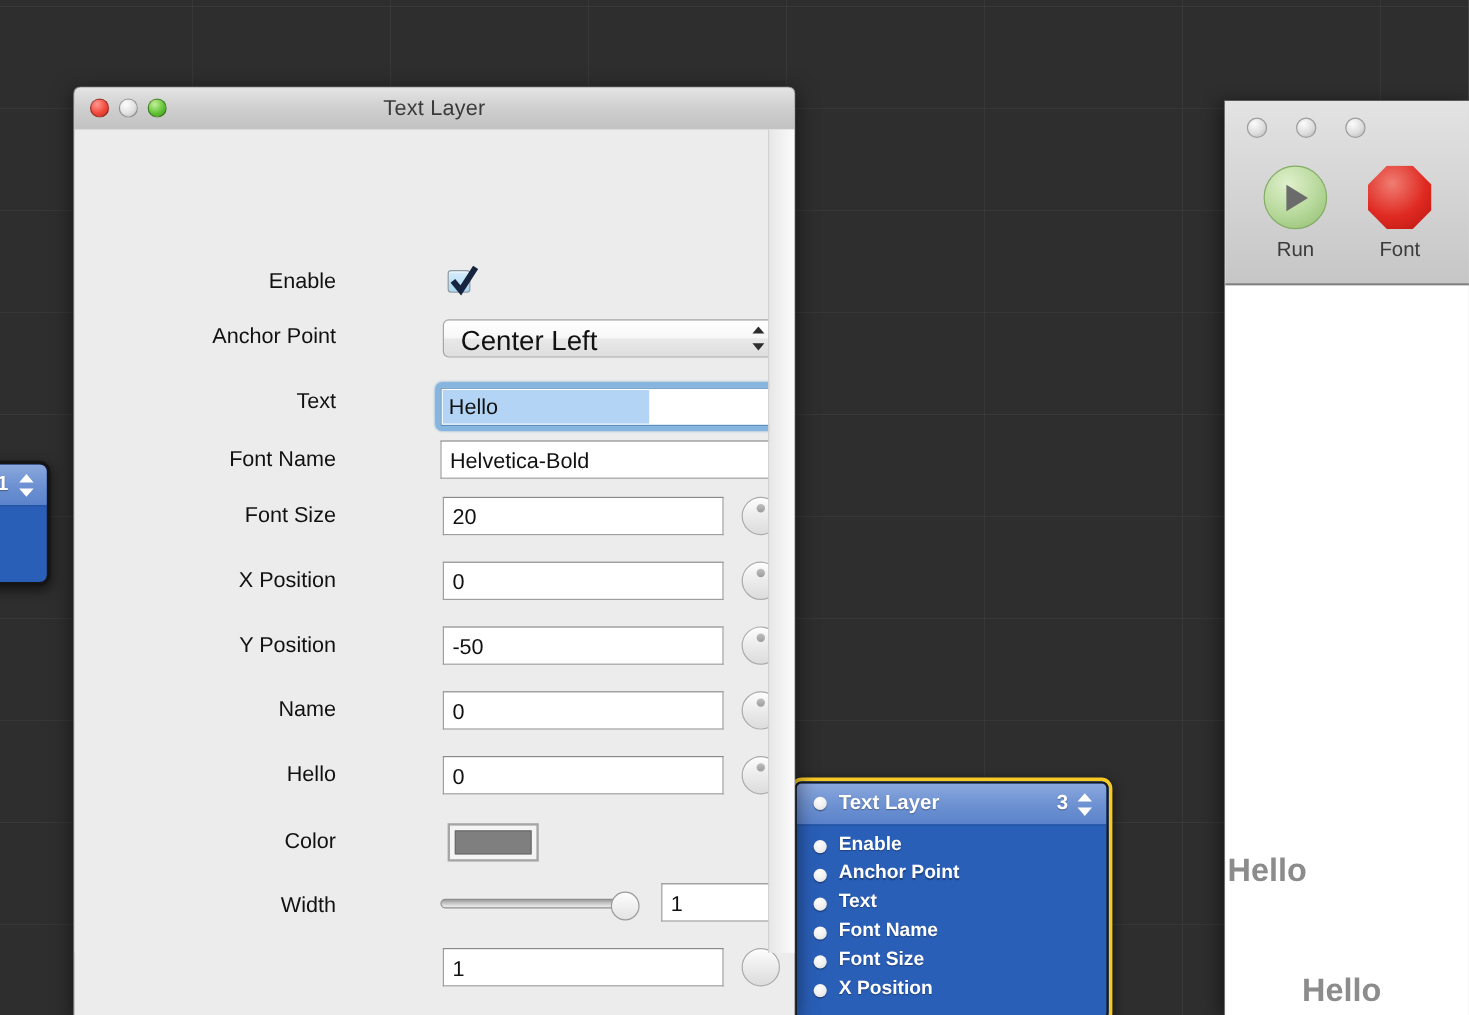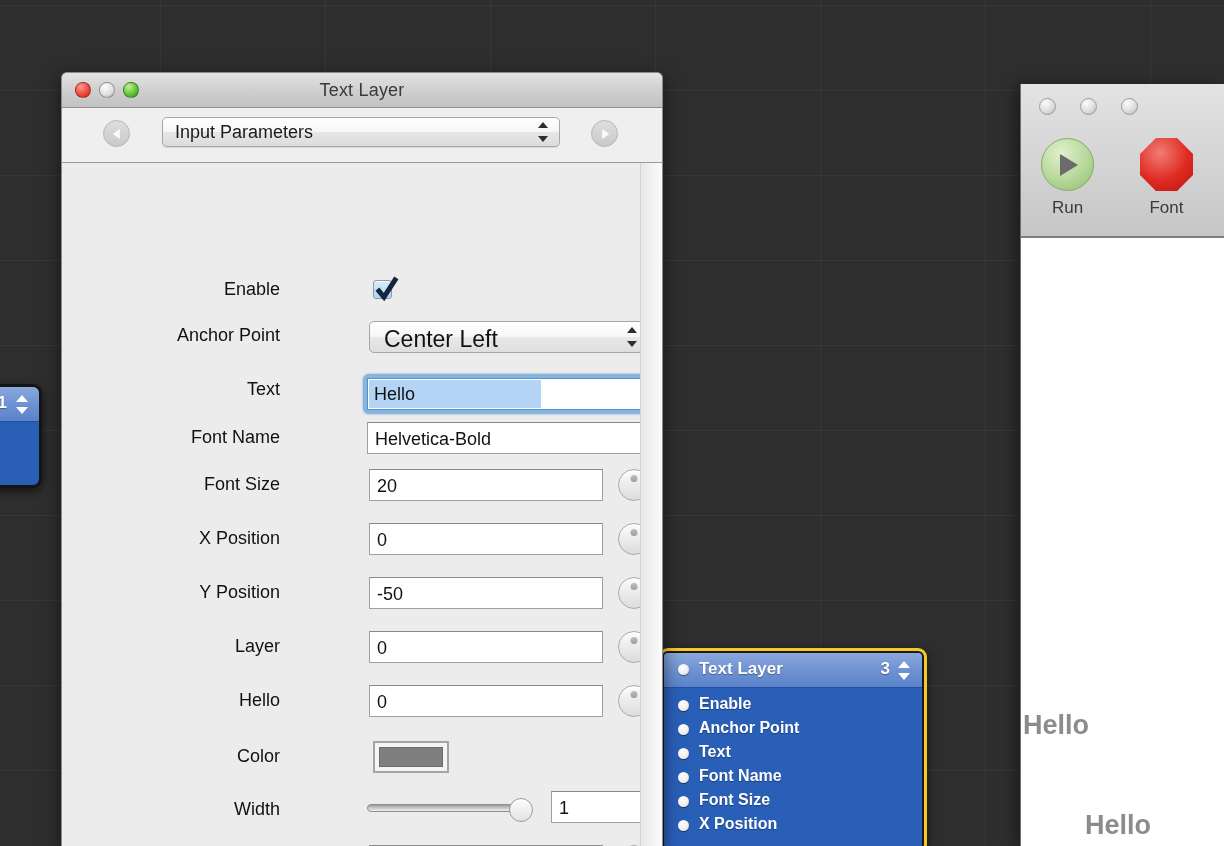--- a/index.html
+++ b/index.html
@@ -356,21 +356,21 @@
     width: 17px; height: 17px; border-radius: 50%;
     box-sizing: border-box;
     background: radial-gradient(circle at 35% 28%, #fbfbfb 0%, #dedede 55%, #b4b4b4 100%);
     border: 1px solid #9d9d9d;
   }
   #vt1 { left: 18px; }
   #vt2 { left: 59px; }
   #vt3 { left: 100px; }
 
   .tb-button { position: absolute; top: 54px; }
-  #btn-run  { left: 20px; }
+  #btn-run  { left: 32px; }
   #btn-stop { left: 119px; }
 
   #run-circle {
     width: 53px; height: 53px; border-radius: 50%;
     background: radial-gradient(circle at 38% 28%, #e0f0cc 0%, #b6d89a 55%, #8fbd6d 100%);
     border: 1px solid #84ad64;
     box-sizing: border-box;
     position: relative;
   }
   #run-circle .play {
@@ -493,35 +493,20 @@
 
   <div id="inspector" class="win-shadow">
 
     <div id="inspector-titlebar">
       <span class="traffic" id="tl-close"></span>
       <span class="traffic" id="tl-min"></span>
       <span class="traffic" id="tl-zoom"></span>
       <div id="inspector-title">Text Layer</div>
     </div>
 
-    <div id="inspector-navbar">
-      <span class="nav-round" id="nav-prev">
-        <i class="tri"></i>
-      </span>
-      <div id="panel-popup">
-        <span id="panel-popup-label">Input Parameters</span>
-        <span class="stepper-arrows">
-          <i class="up"></i>
-            <i class="down"></i>
-        </span>
-      </div>
-      <span class="nav-round" id="nav-next">
-        <i class="tri"></i>
-      </span>
-    </div>
 
     <div id="inspector-body">
 
       <div class="row" style="top:0">
         <span class="row-label" style="top:116px">Enable</span>
         <span id="cb-enable" style="left:311px; top:117px">
           <svg width="28" height="30" viewBox="0 0 28 30">
             <path d="M7 17 L12 23 L23 6" stroke="#16243f" stroke-width="5" fill="none" stroke-linecap="square"></path>
           </svg>
         </span>
@@ -571,21 +556,21 @@
 
       <div class="row">
         <span class="row-label" style="top:419px">Y Position</span>
         <div class="field" style="left:307px; top:414px; width:234px">-50</div>
         <span class="knob" style="left:556px; top:414px">
           <span class="dot"></span>
         </span>
       </div>
 
       <div class="row">
-        <span class="row-label" style="top:473px">Layer</span>
+        <span class="row-label" style="top:473px">Name</span>
         <div class="field" style="left:307px; top:468px; width:234px">0</div>
         <span class="knob" style="left:556px; top:468px">
           <span class="dot"></span>
         </span>
       </div>
 
       <div class="row">
         <span class="row-label" style="top:527px">Hello</span>
         <div class="field" style="left:307px; top:522px; width:234px">0</div>
         <span class="knob" style="left:556px; top:522px">

